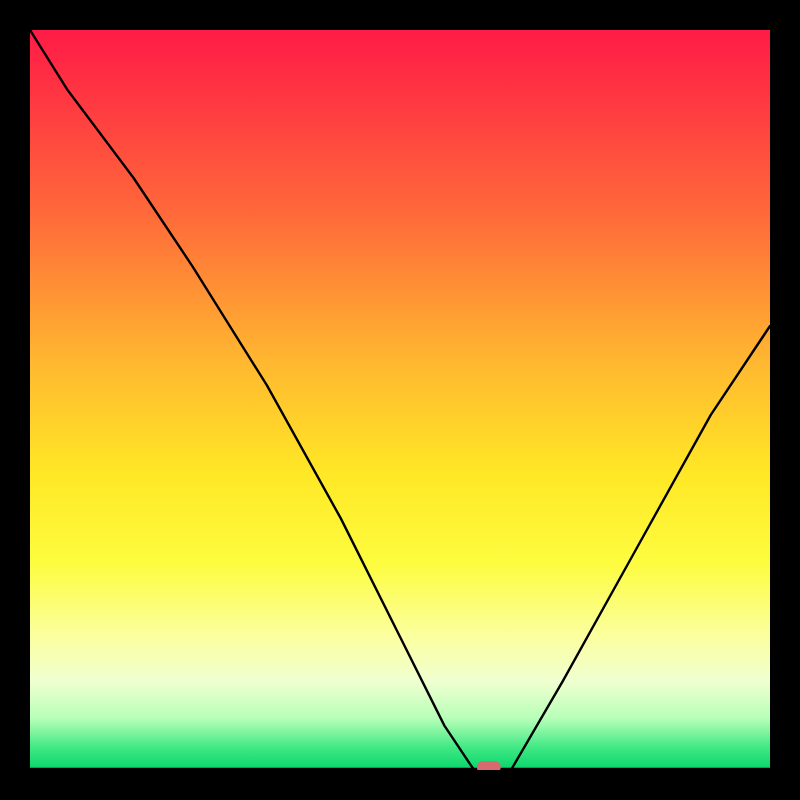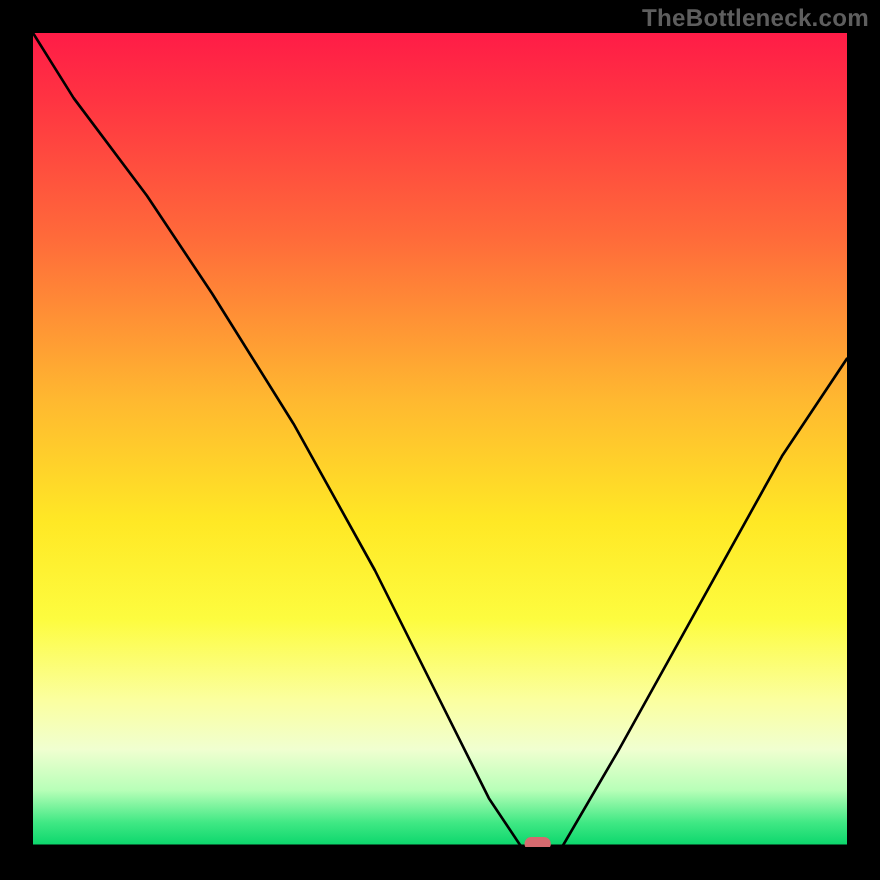--- a/index.html
+++ b/index.html
@@ -72,21 +72,20 @@
   .marker {
     fill: #d66a6f;
     stroke: none;
   }
 </style>
 </head>
 <body>
 
 <div class="frame">
 
-  <div class="watermark">TheBottleneck.com</div>
 
   <div class="plot-area">
     <svg id="curve-svg" class="curve-svg" viewBox="0 0 740 740" preserveAspectRatio="none">
       <path id="bottom-line" class="bottom-line" d="M0 739.0 L740 739.0"></path>
       <path id="curve-path" class="curve-path" d="M0.0 0.0 L37.0 59.2 L103.6 148.0 L162.8 236.8 L236.8 355.2 L310.8 488.4 L370.0 606.8 L414.4 695.6 L444.0 740.0 L481.0 740.0 L532.8 651.2 L606.8 518.0 L680.8 384.8 L740.0 296.0"></path>
       <rect id="marker" class="marker" rx="6" ry="6" width="24" height="12" x="446.8" y="731.0"></rect>
     </svg>
   </div>
 
 </div>

